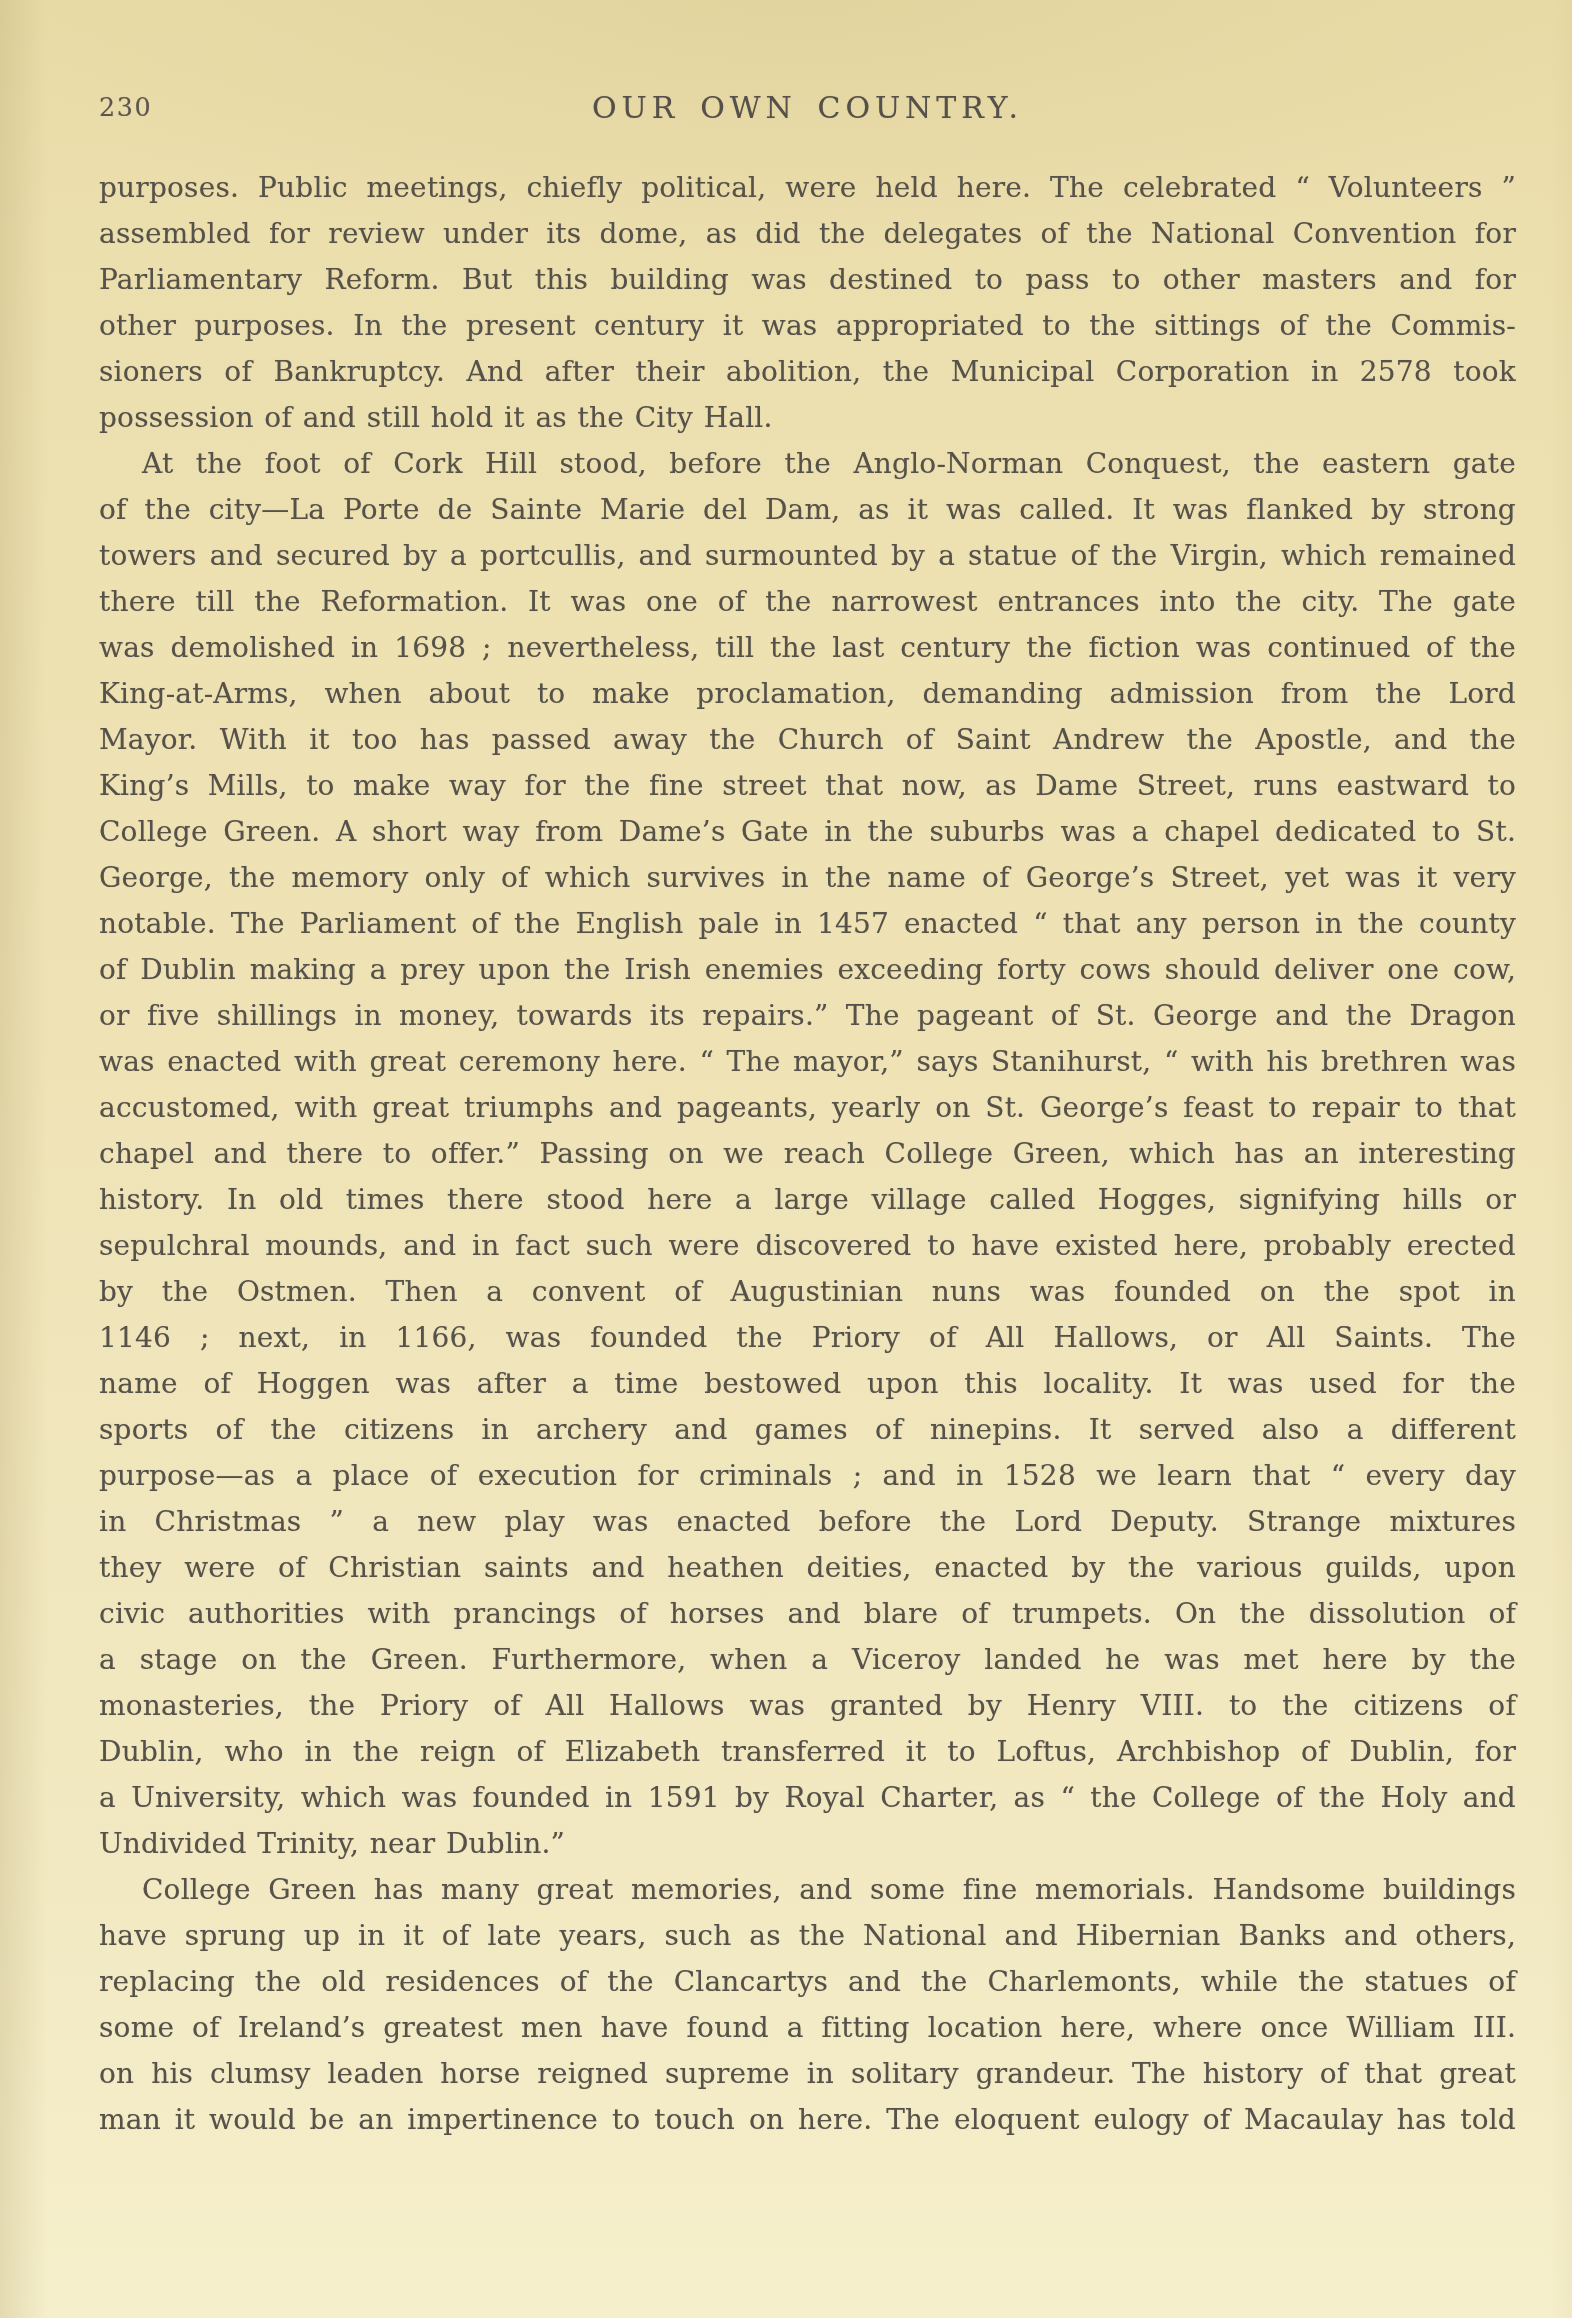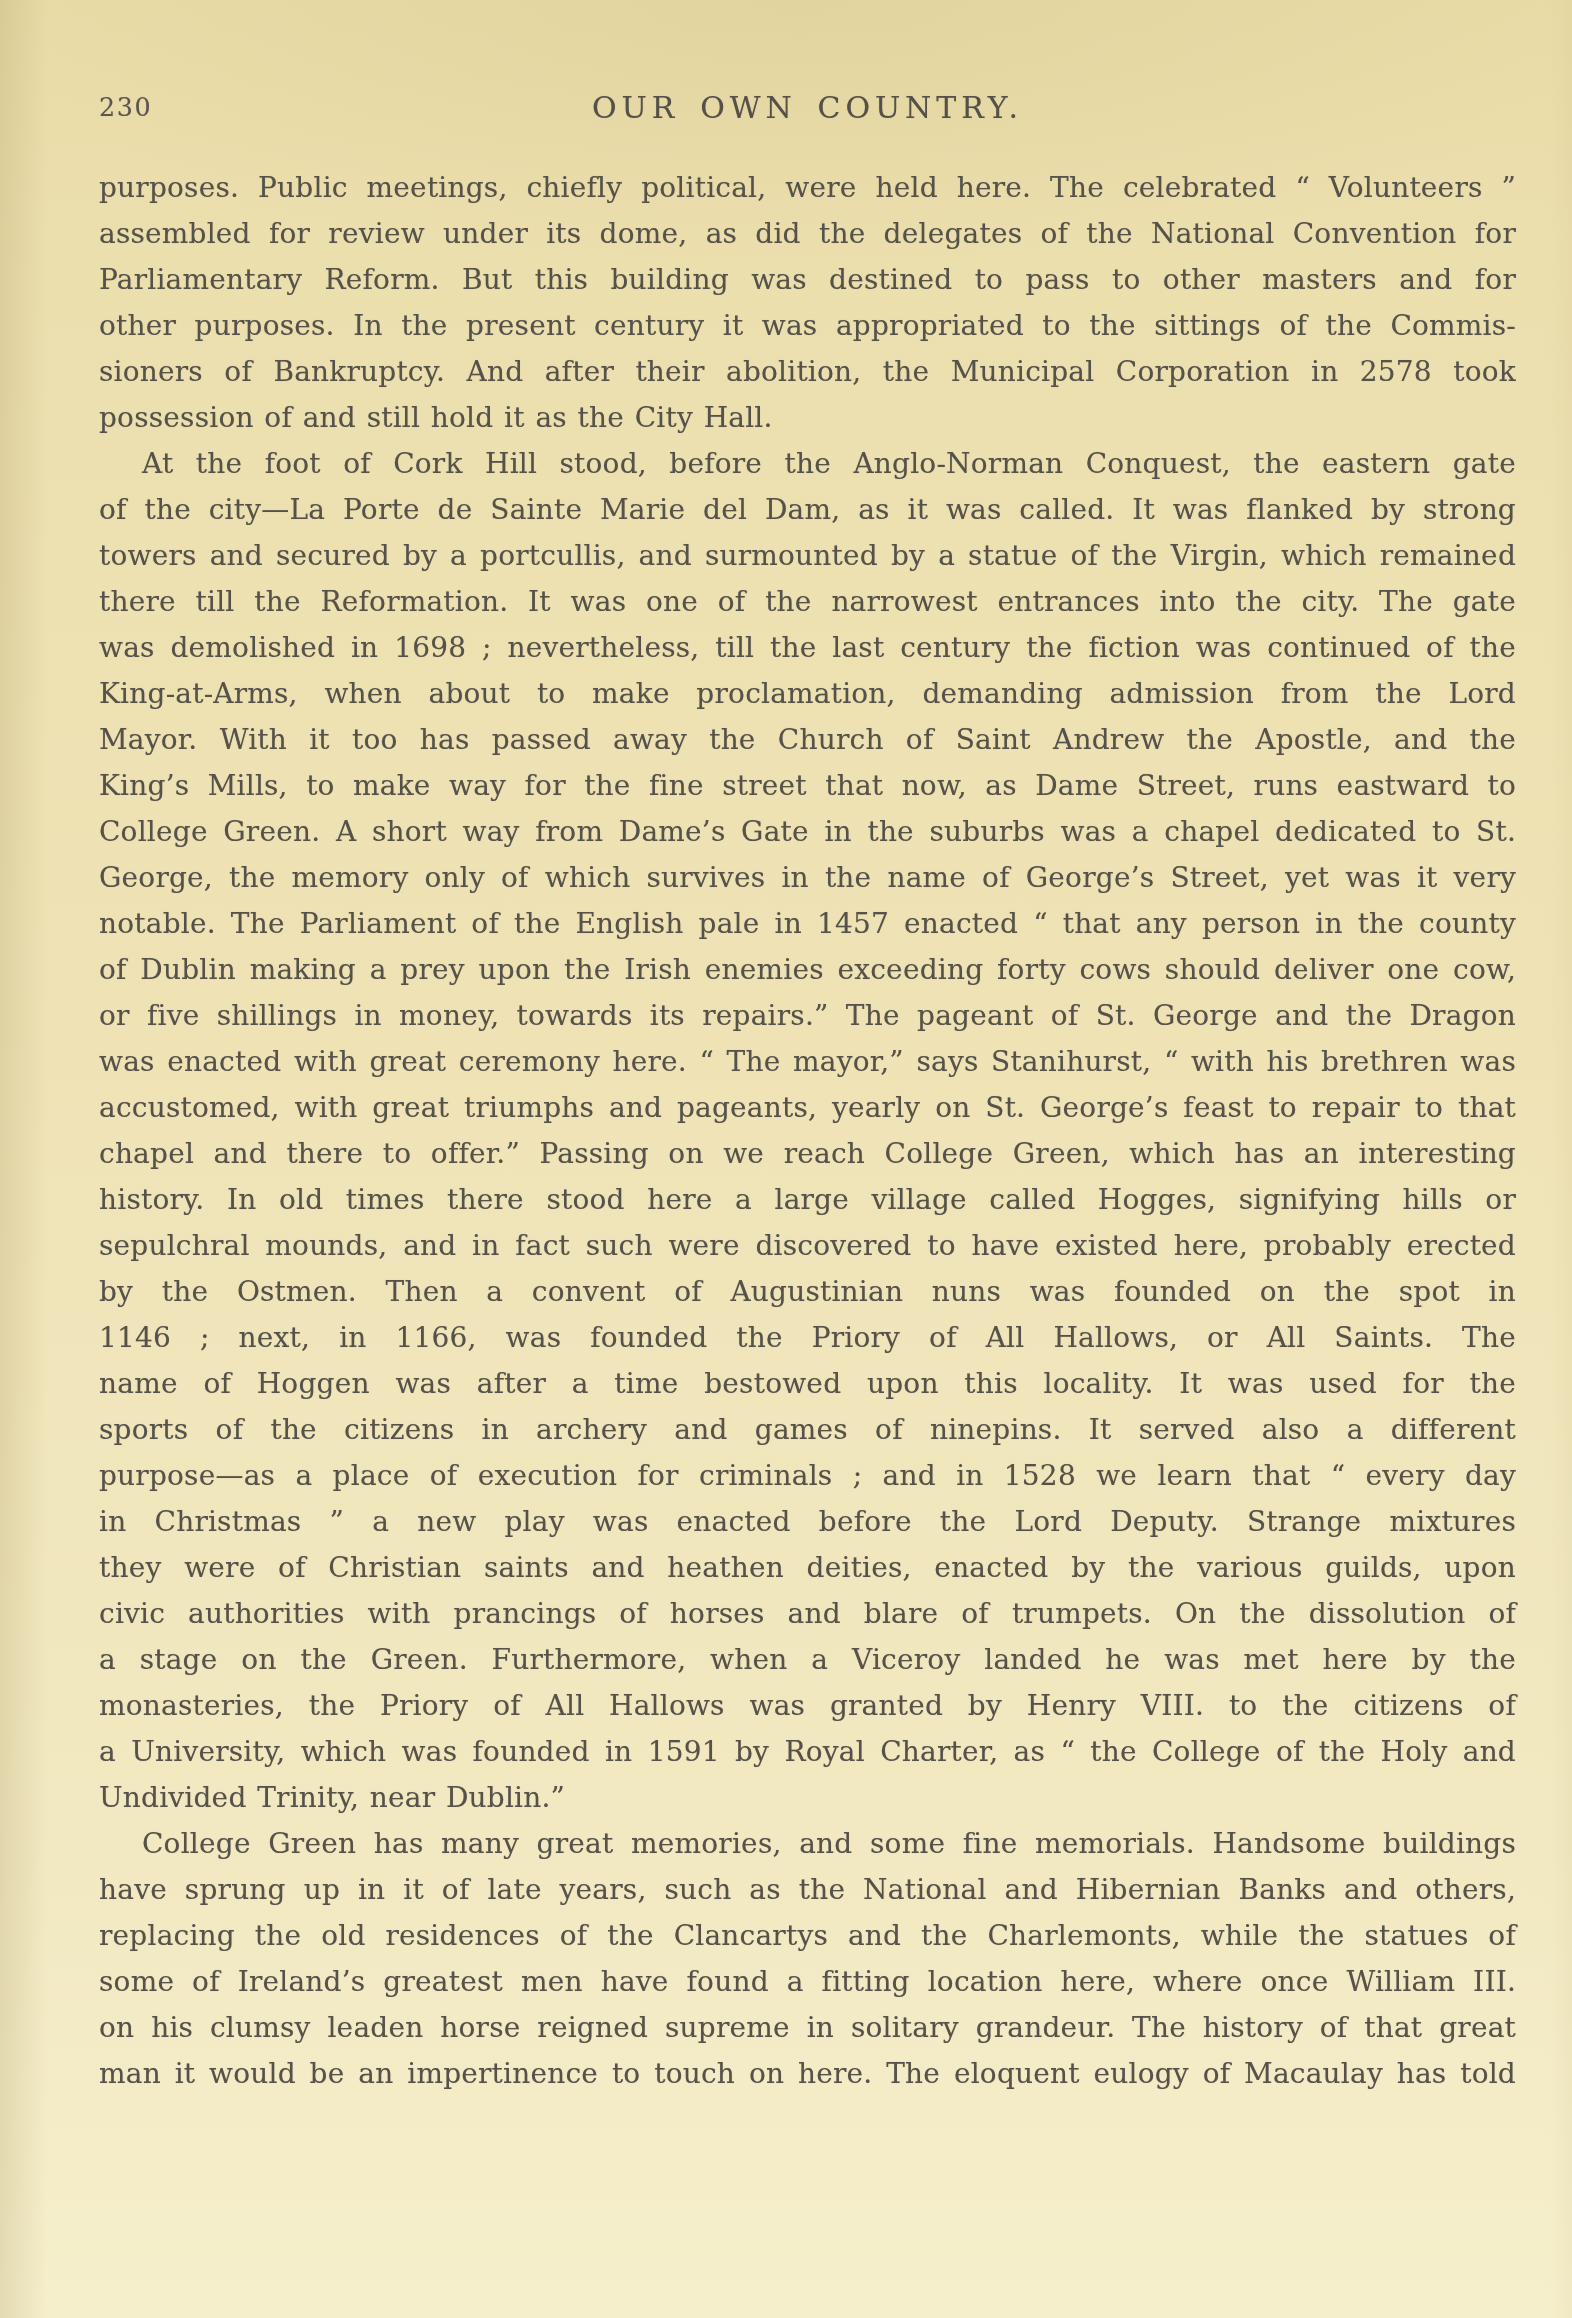--- a/index.html
+++ b/index.html
@@ -110,20 +110,21 @@
       <div class="line">by the Ostmen.  Then a convent of Augustinian nuns was founded on the spot in</div>
       <div class="line">1146 ; next, in 1166, was founded the Priory of All Hallows, or All Saints.  The</div>
       <div class="line">name of Hoggen was after a time bestowed upon this locality.  It was used for the</div>
       <div class="line">sports of the citizens in archery and games of ninepins.  It served also a different</div>
       <div class="line">purpose—as a place of execution for criminals ; and in 1528 we learn that “ every day</div>
       <div class="line">in Christmas ” a new play was enacted before the Lord Deputy.  Strange mixtures</div>
       <div class="line">they were of Christian saints and heathen deities, enacted by the various guilds, upon</div>
       <div class="line">civic authorities with prancings of horses and blare of trumpets.  On the dissolution of</div>
       <div class="line">a stage on the Green.  Furthermore, when a Viceroy landed he was met here by the</div>
       <div class="line">monasteries, the Priory of All Hallows was granted by Henry VIII. to the citizens of</div>
+      <div class="line">Dublin, who in the reign of Elizabeth transferred it to Loftus, Archbishop of Dublin, for</div>
       <div class="line">a University, which was founded in 1591 by Royal Charter, as “ the College of the Holy and</div>
       <div class="line no-just">Undivided Trinity, near Dublin.”</div>
       <div class="line indent">College Green has many great memories, and some fine memorials.  Handsome buildings</div>
       <div class="line">have sprung up in it of late years, such as the National and Hibernian Banks and others,</div>
       <div class="line">replacing the old residences of the Clancartys and the Charlemonts, while the statues of</div>
       <div class="line">some of Ireland’s greatest men have found a fitting location here, where once William III.</div>
       <div class="line">on his clumsy leaden horse reigned supreme in solitary grandeur.  The history of that great</div>
       <div class="line">man it would be an impertinence to touch on here.  The eloquent eulogy of Macaulay has told</div>
     </div>
 </div>

